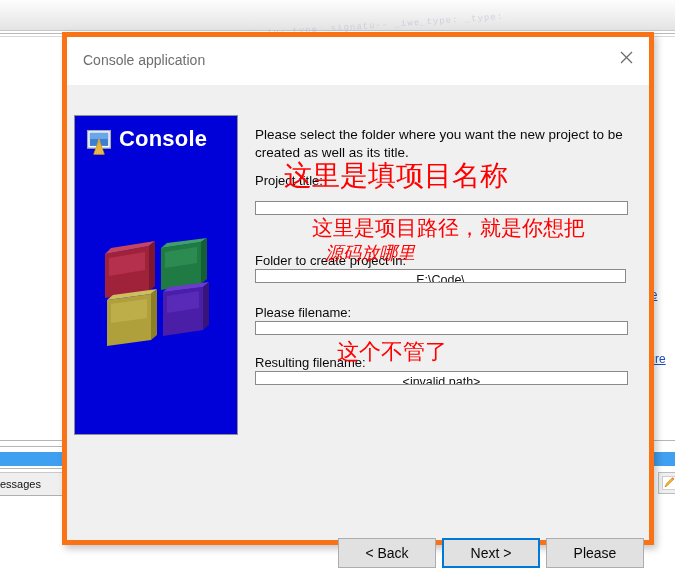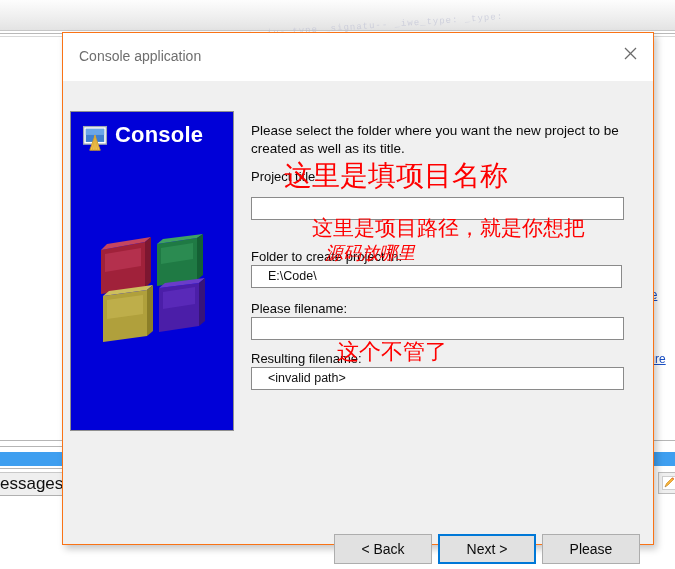--- a/index.html
+++ b/index.html
@@ -39,39 +39,39 @@
 
   
   .ide-hline { position: absolute; background: #b6b6b6; height: 1px; }
   .ide-sel {
     position: absolute; left: 0; top: 452px; width: 62px; height: 14px;
     background: #3f9ff0;
   }
   .ide-tab {
     position: absolute; left: 0px; top: 472px; width: 62px; height: 22px;
     background: #efefef; border-top: 1px solid #c9c9c9; border-bottom: 1px solid #b0b0b0;
-    font-size: 17px; color: #101010; line-height: 22px;
+    font-size: 11px; color: #101010; line-height: 22px;
     overflow: hidden; white-space: nowrap;
   }
   .ide-sel-r {
     position: absolute; left: 652px; top: 452px; width: 23px; height: 14px;
     background: #3f9ff0;
   }
   .ide-icon-box {
     position: absolute; left: 658px; top: 472px; width: 20px; height: 20px;
     background: #efefef; border: 1px solid #bdbdbd;
     display: flex; align-items: center; justify-content: center;
   }
 
   
   #dialog {
     position: absolute; left: 62px; top: 32px;
     width: 592px; height: 513px;
     background: #737373;
-    border: 1px solid #f97316;
+    border: 5px solid #f97316;
     box-shadow: 3px 4px 7px rgba(0,0,0,.22);
     box-sizing: border-box;
   }
   .titlebar {
     position: absolute; left: 0; top: 0; right: 0; height: 48px;
     background: #ffffff;
     box-sizing: border-box;
   }
   .title-text {
     position: absolute; left: 16px; top: 15px;
@@ -111,24 +111,24 @@
 
   
   .intro {
     position: absolute; left: 188px; top: 41px; width: 372px;
     font-size: 13.5px; color: #0a0a0a; line-height: 18px;
   }
   .field-label {
     position: absolute; font-size: 13px; color: #0a0a0a; white-space: nowrap;
   }
   .field-input {
-    position: absolute; height: 23px; background: #ffffff;
+    position: absolute; height: 14px; background: #ffffff;
     border: 1px solid #8a8a8a; box-sizing: border-box;
     font-size: 12.5px; color: #111111; line-height: 21px;
-    padding: 0 16px; white-space: nowrap; overflow: hidden;
+    padding: 0 16px; white-space: nowrap; overflow: hidden; text-align: center;
   }
 
   #lbl-title  { left: 188px; top: 88px; text-align: center; }
   #in-title   { left: 188px; top: 116px; width: 373px; }
   #lbl-folder { left: 188px; top: 168px; text-align: center; }
   #in-folder  { left: 188px; top: 184px; width: 371px; }
   #lbl-fname  { left: 188px; top: 220px; }
   #in-fname   { left: 188px; top: 236px; width: 373px; }
   #lbl-result { left: 188px; top: 270px; }
   #in-result  { left: 188px; top: 286px; width: 373px; }

